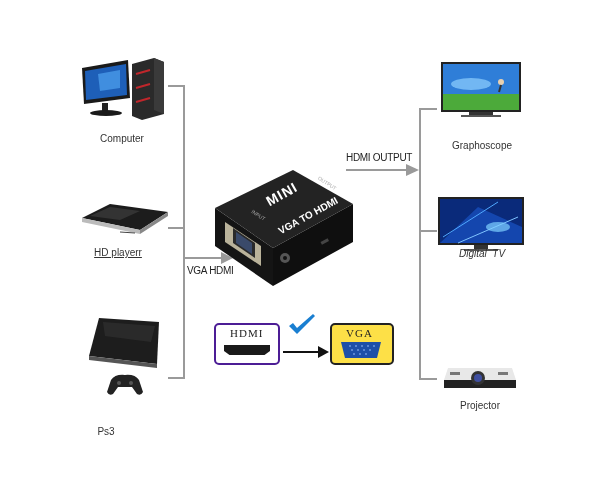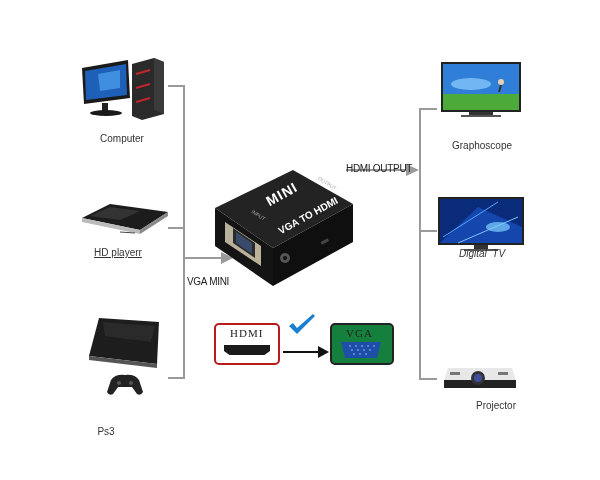--- a/index.html
+++ b/index.html
@@ -1,34 +1,34 @@
 <!DOCTYPE html>
 <html><head>
 <meta charset="utf-8">
 <style>
   html, body { margin:0; padding:0; }
   body { width:600px; height:480px; background:#ffffff; position:relative; overflow:hidden;
          font-family:"Liberation Sans", sans-serif; }
   .abs { position:absolute; }
   .label { position:absolute; font-size:10px; color:#333; text-align:center; white-space:nowrap; }
   .line { position:absolute; background:#9a9a9a; }
-  .flowlabel { position:absolute; font-size:10px; color:#222; white-space:nowrap; letter-spacing:-0.3px;margin-top:11px; }
+  .flowlabel { position:absolute; font-size:10px; color:#222; white-space:nowrap; letter-spacing:-0.3px; }
   svg { display:block; }
 </style>
 </head>
 <body>
 
 <div class="line" style="left:183px;top:85px;width:2px;height:294px;"></div>
 <div class="line" style="left:168px;top:85px;width:17px;height:2px;"></div>
 <div class="line" style="left:168px;top:227px;width:17px;height:2px;"></div>
 <div class="line" style="left:168px;top:377px;width:17px;height:2px;"></div>
 
 <div class="line" style="left:185px;top:257px;width:38px;height:2px;"></div>
 <div class="abs" style="left:221px;top:252px;width:0;height:0;border-top:6px solid transparent;border-bottom:6px solid transparent;border-left:12px solid #9a9a9a;"></div>
-<div class="flowlabel" style="left:187px;top:265px;">VGA MINI</div>
+<div class="flowlabel" style="left:187px;top:265px;">VGA HDMI</div>
 
 <div class="line" style="left:419px;top:108px;width:2px;height:272px;"></div>
 <div class="line" style="left:419px;top:108px;width:18px;height:2px;"></div>
 <div class="line" style="left:419px;top:230px;width:18px;height:2px;"></div>
 <div class="line" style="left:419px;top:378px;width:18px;height:2px;"></div>
 
 <div class="line" style="left:346px;top:169px;width:62px;height:2px;"></div>
 <div class="abs" style="left:406px;top:164px;width:0;height:0;border-top:6px solid transparent;border-bottom:6px solid transparent;border-left:13px solid #9a9a9a;"></div>
 <div class="flowlabel" style="left:346px;top:152px;">HDMI OUTPUT</div>
 
@@ -91,35 +91,35 @@
     <circle cx="70" cy="100" r="2" fill="#111"></circle>
 
     <rect x="106" y="82" width="8" height="3" fill="#444" transform="rotate(-28 110 84)"></rect>
   </svg>
   <div class="abs" style="left:50px;top:28px;color:#fff;font-weight:bold;font-size:14px;transform:rotate(-29deg);letter-spacing:1px;">MINI</div>
   <div class="abs" style="left:60px;top:52px;color:#fff;font-weight:bold;font-size:10px;transform:rotate(-29deg);white-space:nowrap;">VGA TO HDMI</div>
   <div class="abs" style="left:36px;top:54px;color:#aaa;font-size:5px;transform:rotate(33deg);">INPUT</div>
   <div class="abs" style="left:102px;top:22px;color:#aaa;font-size:5px;transform:rotate(33deg);">OUTPUT</div>
 </div>
 
-<div class="abs" style="left:214px;top:323px;width:62px;height:38px;border:2px solid #b91c1c;border-radius:5px;background:#fff;text-align:center;">
+<div class="abs" style="left:214px;top:323px;width:62px;height:38px;border:2px solid #4c1d95;border-radius:5px;background:#fff;text-align:center;">
   <div class="abs" style="left:14px;top:2px;font-family:'Liberation Serif',serif;font-size:11px;color:#222;letter-spacing:1px;">HDMI</div>
   <div class="abs" style="left:8px;top:20px;width:46px;height:10px;background:#1a1a1a;clip-path:polygon(0 0,100% 0,100% 60%,88% 100%,12% 100%,0 60%);"></div>
 </div>
 
 <div class="abs" style="left:287px;top:314px;">
   <svg width="30" height="22" viewBox="0 0 30 22">
     <path d="M2,12 L10,20 L28,2 L26,0 L10,14 L6,9 Z" fill="#1a7fd1"></path>
   </svg>
 </div>
 
 <div class="line" style="left:283px;top:351px;width:36px;height:2px;background:#111;"></div>
 <div class="abs" style="left:318px;top:346px;width:0;height:0;border-top:6px solid transparent;border-bottom:6px solid transparent;border-left:11px solid #111;"></div>
 
-<div class="abs" style="left:330px;top:323px;width:60px;height:38px;border:2px solid #222;border-radius:5px;background:#15803d;">
+<div class="abs" style="left:330px;top:323px;width:60px;height:38px;border:2px solid #222;border-radius:5px;background:#fde047;">
   <div class="abs" style="left:14px;top:2px;font-family:'Liberation Serif',serif;font-size:11px;color:#222;letter-spacing:1px;">VGA</div>
   <div class="abs" style="left:9px;top:17px;width:40px;height:16px;background:#1d4fa8;clip-path:polygon(0 0,100% 0,90% 100%,10% 100%);">
     <svg width="40" height="16" viewBox="0 0 40 16">
       <g fill="#6d97e0">
         <circle cx="9" cy="4" r="1"></circle>
           <circle cx="15" cy="4" r="1"></circle>
           <circle cx="21" cy="4" r="1"></circle>
           <circle cx="27" cy="4" r="1"></circle>
           <circle cx="33" cy="4" r="1"></circle>
         <circle cx="11" cy="8" r="1"></circle>
@@ -165,13 +165,13 @@
 <div class="abs" style="left:442px;top:362px;width:76px;height:30px;">
   <svg width="76" height="30" viewBox="0 0 76 30">
     <polygon points="6,6 70,6 74,18 2,18" fill="#e8e8e8"></polygon>
     <rect x="2" y="18" width="72" height="8" fill="#222"></rect>
     <circle cx="36" cy="16" r="7" fill="#333"></circle>
     <circle cx="36" cy="16" r="4" fill="#3f4fa0"></circle>
     <rect x="8" y="10" width="10" height="3" fill="#777"></rect>
     <rect x="56" y="10" width="10" height="3" fill="#777"></rect>
   </svg>
 </div>
-<div class="label" style="left:460px;top:400px;width:72px;">Projector</div>
+<div class="label" style="left:444px;top:400px;width:72px;">Projector</div>
 
 </body></html>

